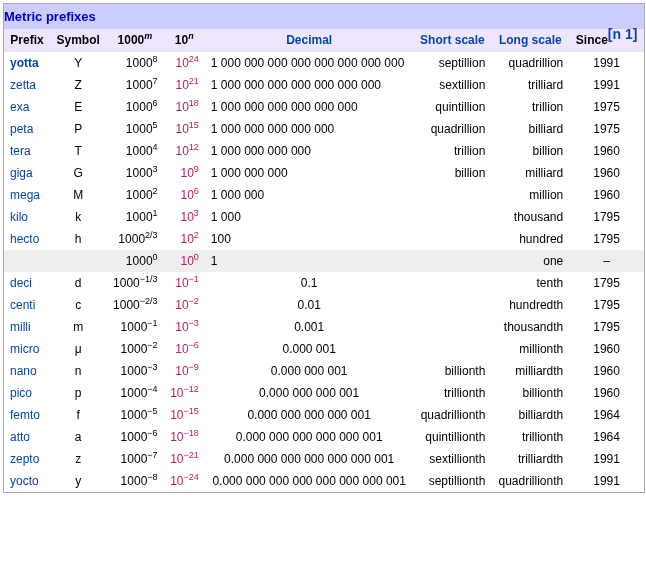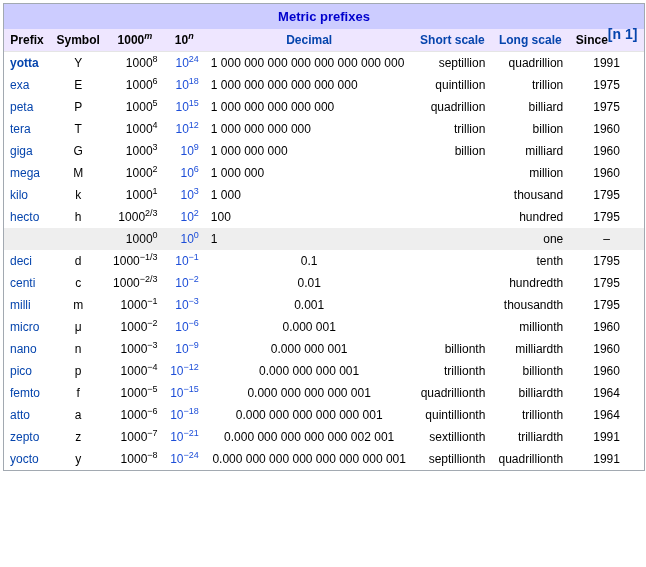--- a/index.html
+++ b/index.html
@@ -1,28 +1,28 @@
 <!DOCTYPE html>
 <html><head>
 <meta charset="utf-8">
 <style>
 body{margin:0;padding:3px;font-family:Arial,Helvetica,sans-serif;font-size:12px;background:#fff;color:#000}
 .outer{border:1px solid #a2a9b1;background:#fff;width:640px}
-.title-bar{background:#ccccff;text-align:center;font-weight:bold;color:#0000cd;padding:5px 0;font-size:13px}
+.title-bar{background:#ccccff;font-weight:bold;color:#0000cd;padding:5px 0;font-size:13px}
 table{width:100%;border-collapse:collapse;border-spacing:0}
 th{background:#eee6ff;font-weight:bold;padding:4px 6px;border-bottom:1px solid #e5e5e5;font-size:12px}
 th.lh{color:#000}
 th.lh a{color:#0645ad;font-weight:bold}
 td{padding:4px 6px;font-size:12px;vertical-align:middle}
 tr.unity td{background:#eeeeee}
 .prefix a{color:#0645ad;text-decoration:none}
 .sym{text-align:center}
 .p1000{text-align:right;white-space:nowrap}
 .p10{text-align:right;white-space:nowrap}
-.p10 a{color:#1d4ed8;text-decoration:none}
+.p10 a{color:#be185d;text-decoration:none}
 .dec-r{text-align:left;white-space:nowrap;font-variant-numeric:tabular-nums}
 .dec-l{text-align:center;white-space:nowrap;font-variant-numeric:tabular-nums}
 .scale{text-align:right}
 .since{text-align:center}
 sup{font-size:9px;line-height:0}
 .ref{color:#0645ad;font-size:14px}
 .footnote{background:#f8f9fa;font-size:10px;padding:6px 8px;border-top:1px solid #ddd;color:#333}
 .footnote a{color:#0645ad}
 a{text-decoration:none}
 .bold{font-weight:bold}
@@ -50,20 +50,30 @@
           <td class="prefix"><a class="bold">yotta</a></td>
           <td class="sym">Y</td>
           <td class="p1000">1000<sup>8</sup></td>
           <td class="p10"><a>10<sup>24</sup></a></td>
           <td class="dec-r">1 000 000 000 000 000 000 000 000</td>
           <td class="scale">septillion</td>
           <td class="scale">quadrillion</td>
           <td class="since">1991</td>
         </tr>
         <tr>
+          <td class="prefix"><a>zetta</a></td>
+          <td class="sym">Z</td>
+          <td class="p1000">1000<sup>7</sup></td>
+          <td class="p10"><a>10<sup>21</sup></a></td>
+          <td class="dec-r">1 000 000 000 000 000 000 000</td>
+          <td class="scale">sextillion</td>
+          <td class="scale">trilliard</td>
+          <td class="since">1991</td>
+        </tr>
+        <tr>
           <td class="prefix"><a>exa</a></td>
           <td class="sym">E</td>
           <td class="p1000">1000<sup>6</sup></td>
           <td class="p10"><a>10<sup>18</sup></a></td>
           <td class="dec-r">1 000 000 000 000 000 000</td>
           <td class="scale">quintillion</td>
           <td class="scale">trillion</td>
           <td class="since">1975</td>
         </tr>
         <tr>
@@ -206,21 +216,21 @@
           <td class="dec-l">0.000 000 000 000 000 001</td>
           <td class="scale">quintillionth</td>
           <td class="scale">trillionth</td>
           <td class="since">1964</td>
         </tr>
         <tr>
           <td class="prefix"><a>zepto</a></td>
           <td class="sym">z</td>
           <td class="p1000">1000<sup>−7</sup></td>
           <td class="p10"><a>10<sup>−21</sup></a></td>
-          <td class="dec-l">0.000 000 000 000 000 002 001</td>
+          <td class="dec-l">0.000 000 000 000 000 000 001</td>
           <td class="scale">sextillionth</td>
           <td class="scale">trilliardth</td>
           <td class="since">1991</td>
         </tr>
         <tr>
           <td class="prefix"><a>yocto</a></td>
           <td class="sym">y</td>
           <td class="p1000">1000<sup>−8</sup></td>
           <td class="p10"><a>10<sup>−24</sup></a></td>
           <td class="dec-l">0.000 000 000 000 000 000 000 001</td>

